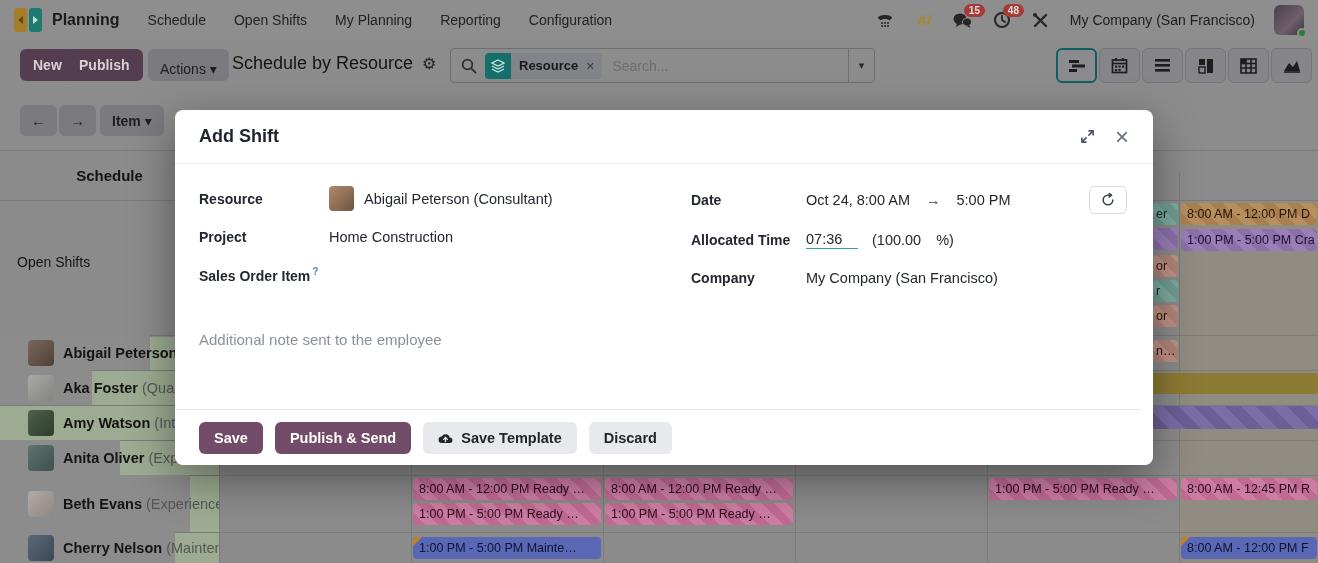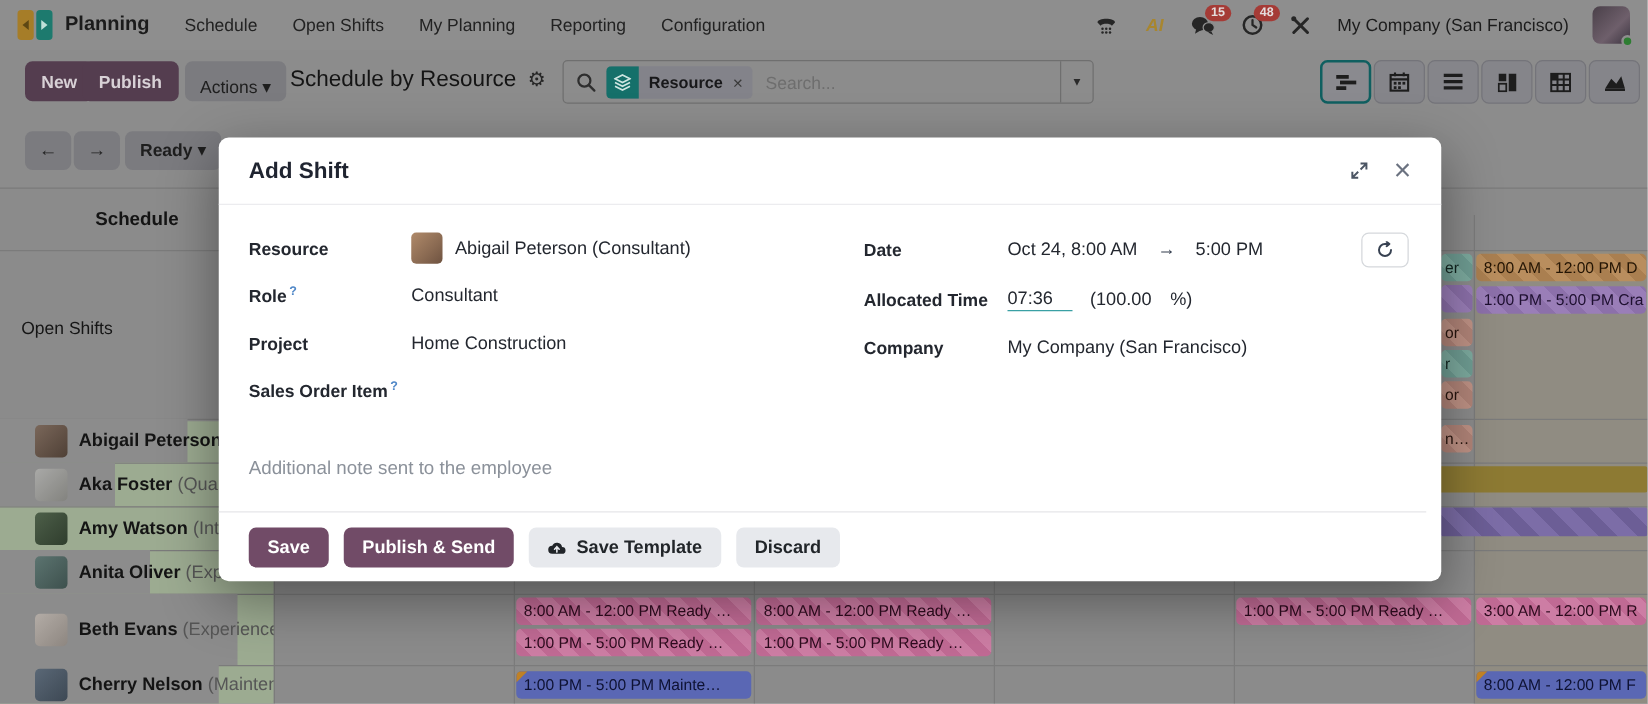--- a/index.html
+++ b/index.html
@@ -270,21 +270,21 @@
             <path d="M1 13 L6 5 L10 9 L14 3 L17 13 Z" fill="#1d1d1d"></path>
             <path d="M1 14 h16" stroke="#1d1d1d" stroke-width="1.6"></path>
           </svg>
       </div>
     </div>
   </div>
 
   <div class="cp2">
     <button class="btn btn-flat nav-arrow" style="left:20px">←</button>
     <button class="btn btn-flat nav-arrow" style="left:59px">→</button>
-    <button class="btn btn-flat week-btn"><span>Ready</span> <span>▾</span></button>
+    <button class="btn btn-flat week-btn"><span>Item</span> <span>▾</span></button>
   </div>
 
   <div class="gantt">
     <div class="fri-tint"></div>
     <div class="green-zone"></div>
 
     <div class="hline" style="top:0"></div>
     <div class="hline" style="top:50px"></div>
     <div class="hline" style="top:185px"></div>
     <div class="hline" style="top:220px"></div>
@@ -314,21 +314,21 @@
     <div class="bar striped-salmon stub" style="left:1153px; top:190px; width:25px">n…</div>
 
     <div class="bar solid-yellow" style="left:221px; top:223px; width:1097px; height:21px; border-radius:2px"></div>
     <div class="bar striped-violet" style="left:221px; top:256px; width:1097px; height:23px; border-radius:2px"></div>
 
     <div class="bar striped-pink" style="left:413px; top:328px; width:188px">8:00 AM - 12:00 PM Ready …</div>
     <div class="bar striped-pink" style="left:413px; top:353px; width:188px">1:00 PM - 5:00 PM Ready …</div>
     <div class="bar striped-pink" style="left:605px; top:328px; width:188px">8:00 AM - 12:00 PM Ready …</div>
     <div class="bar striped-pink" style="left:605px; top:353px; width:188px">1:00 PM - 5:00 PM Ready …</div>
     <div class="bar striped-pink" style="left:989px; top:328px; width:188px">1:00 PM - 5:00 PM Ready …</div>
-    <div class="bar striped-pink" style="left:1181px; top:328px; width:136px">3:00 AM - 12:00 PM R</div>
+    <div class="bar striped-pink" style="left:1181px; top:328px; width:136px">8:00 AM - 12:45 PM R</div>
 
     <div class="bar solid-blue corner" style="left:413px; top:387px; width:188px">1:00 PM - 5:00 PM Mainte…</div>
     <div class="bar solid-blue corner" style="left:1181px; top:387px; width:136px">8:00 AM - 12:00 PM F</div>
 
     <div class="res-row" style="top:185px; height:35px">
       <div class="pill" style="width:150px"></div>
       <div class="avatar" style="background:linear-gradient(135deg,#7a675a,#4f4036)"></div>
       <div class="res-label"><span class="res-name">Abigail Peterson</span> <span class="res-role">(Co</span></div>
     </div>
     <div class="res-row" style="top:220px; height:35px">
@@ -373,24 +373,20 @@
 
     <div class="m-body">
       <div class="cols">
         <div class="fcol-l">
           <div class="frow">
             <span class="flabel">Resource</span>
             <span class="fvalue">
               <span class="m-avatar"></span>
               <span>Abigail Peterson (Consultant)</span>
             </span>
-          </div>
-          <div class="frow">
-            <span class="flabel"><span>Role</span><span class="help">?</span></span>
-            <span class="fvalue">Consultant</span>
           </div>
           <div class="frow">
             <span class="flabel">Project</span>
             <span class="fvalue">Home Construction</span>
           </div>
           <div class="frow">
             <span class="flabel" style="width:auto"><span>Sales Order Item</span><span class="help">?</span></span>
             <span class="fvalue"></span>
           </div>
         </div>

